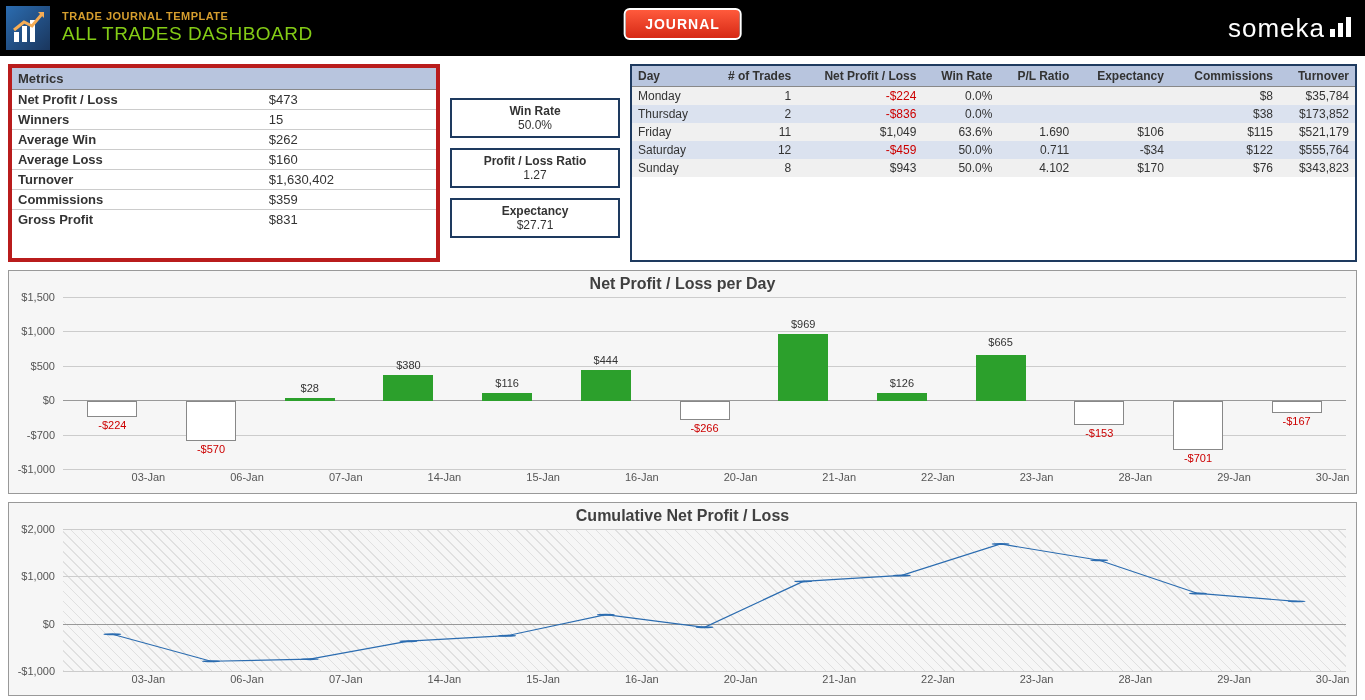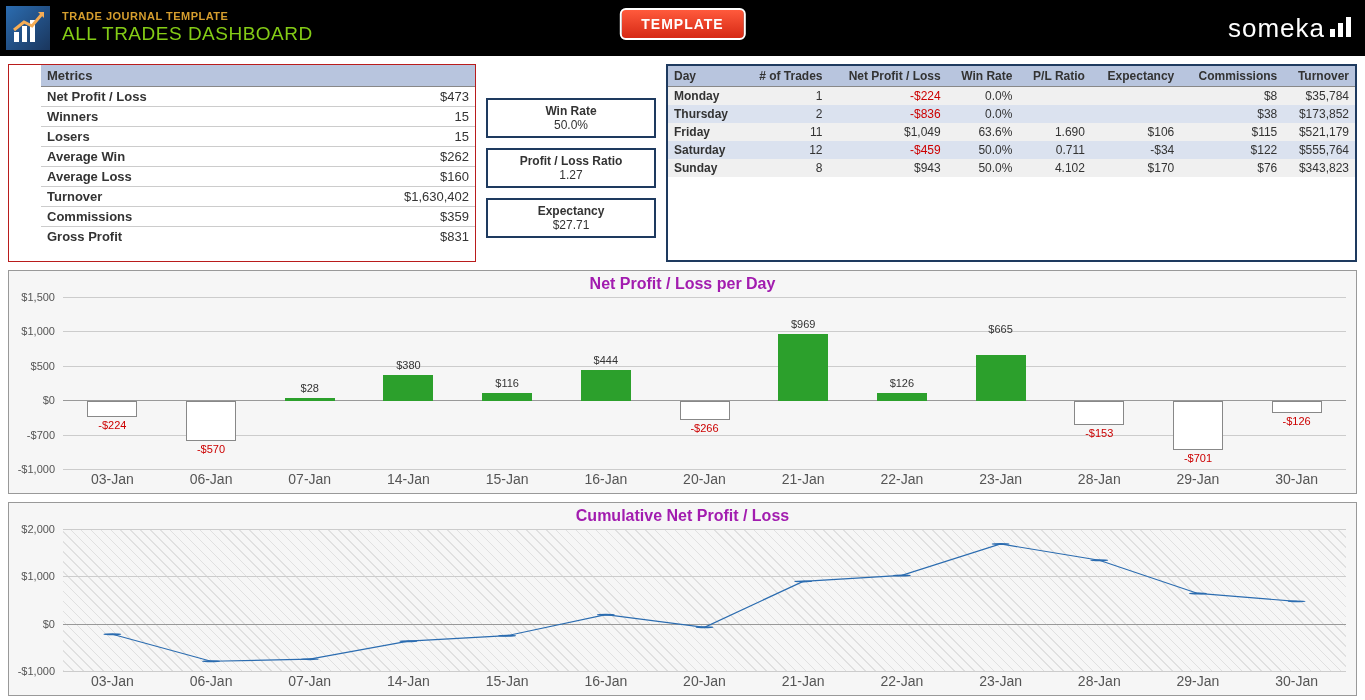--- a/index.html
+++ b/index.html
@@ -51,29 +51,29 @@
 .brand b { font-weight:300; }
 .brand-icon { display:inline-block; }
 .brand-icon svg { width:26px;height:20px; }
 
 
 .content { padding:8px 8px 0 8px; display:flex; flex-direction:column; gap:8px;}
 .top-row { display:flex; gap:10px; height:198px; }
 
 
 .metrics {
-  width:468px; border:1px solid #b91c1c; background:#fff;padding-left:32px;
+  width:432px; border:4px solid #b91c1c; background:#fff;
 }
 .metrics-head {
   background:#b8c5de; font-weight:700; padding:3px 6px;
   border-bottom:1px solid #888;
 }
 .metrics table { width:100%; border-collapse:collapse; }
 .metrics td { padding:2px 6px; border-bottom:1px solid #ccc; }
-.metrics td:last-child { text-align:right; }
+.metrics td:last-child { }
 .metrics tr:last-child td { border-bottom:none; }
 
 
 .kpis { display:flex; flex-direction:column; gap:10px; justify-content:center; padding-top:10px;}
 .kpi {
   width:170px; border:2px solid #1e3a5f; text-align:center;
   padding:4px 0; background:#fff;
 }
 .kpi-label { font-weight:700; font-size:12px; }
 .kpi-val { font-size:12px; }
@@ -82,44 +82,44 @@
 .day-table {
   flex:1; border:2px solid #1e3a5f; background:#fff; overflow:hidden;
 }
 .day-table table { width:100%; border-collapse:collapse; }
 .day-table th {
   background:#b8c5de; font-weight:700; padding:3px 6px;
   border-bottom:1px solid #888; text-align:right; font-size:12px;
 }
 .day-table th:first-child { text-align:left; }
 .day-table td { padding:2px 6px; text-align:right; font-size:12px; }
-.day-table td:first-child { text-align:left; font-weight:700; }
+.day-table td:first-child { text-align:left; font-weight:400; }
 .day-table tr:nth-child(odd) td { background:#f0f0f0; }
 .day-table tr:nth-child(even) td { background:#dbe2ef; }
 .neg { color:#c00; }
 
 
 .chart-box {
   border:1px solid #999; background:#f6f6f6; position:relative;
 }
 .chart-title {
-  text-align:center; font-size:16px; font-weight:600; color:#a21caf;
+  text-align:center; font-size:16px; font-weight:600; color:#404040;
   padding:4px 0;
 }
 .chart1 { height:224px; }
 .chart2 { height:194px; }
 .plot-area {
   position:absolute; left:54px; right:10px; top:26px; bottom:24px;
 }
 .y-ticks { position:absolute; left:0; top:26px; bottom:24px; width:50px; }
 .ytick { position:absolute; right:4px; font-size:11px; color:#555; transform:translateY(-50%); }
 .gridline { position:absolute; left:0; right:0; height:1px; background:#ccc; }
 .zero-line { background:#999; }
 .x-labels { position:absolute; left:54px; right:10px; bottom:4px; height:18px; }
-.xlabel { position:absolute; font-size:14px; color:#555; transform:translateX(-50%); white-space:nowrap; }
+.xlabel { position:absolute; font-size:11px; color:#555; transform:translateX(-50%); white-space:nowrap;margin-left:36px; }
 
 
 .bar { position:absolute; width:50px; transform:translateX(-50%); }
 .bar.pos { background:#2ca02c; }
 .bar.negbar { background:#fff; border:1px solid #888; }
 .bar-label { position:absolute; font-size:11px; transform:translateX(-50%); white-space:nowrap; color:#333;}
 .bar-label.neg { color:#c00; }
 
 
 .hatch {
@@ -139,21 +139,21 @@
         <rect x="12" y="16" width="5" height="16" fill="#fff"></rect>
         <rect x="20" y="10" width="5" height="22" fill="#fff"></rect>
         <polyline points="4,20 14,12 22,16 32,4" fill="none" stroke="#f6ad55" stroke-width="3"></polyline>
         <polygon points="28,2 34,2 34,8" fill="#f6ad55"></polygon>
       </svg>
   </div>
   <div class="title-block">
     <div class="subtitle">TRADE JOURNAL TEMPLATE</div>
     <div class="main-title">ALL TRADES DASHBOARD</div>
   </div>
-  <button class="refresh-btn">TEMPLATE</button>
+  <button class="refresh-btn">JOURNAL</button>
   <div class="brand">
     <b>someka</b>
     <span class="brand-icon">
       <svg viewBox="0 0 26 20">
           <rect x="1" y="12" width="5" height="8" fill="#fff"></rect>
           <rect x="9" y="6" width="5" height="14" fill="#fff"></rect>
           <rect x="17" y="0" width="5" height="20" fill="#fff"></rect>
         </svg>
     </span>
   </div>
@@ -165,24 +165,20 @@
     <div class="metrics">
       <div class="metrics-head">Metrics</div>
       <table>
           <tbody id="metrics-body">
             <tr>
               <td><b>Net Profit / Loss</b></td>
               <td>$473</td>
             </tr>
             <tr>
               <td><b>Winners</b></td>
-              <td>15</td>
-            </tr>
-            <tr>
-              <td><b>Losers</b></td>
               <td>15</td>
             </tr>
             <tr>
               <td><b>Average Win</b></td>
               <td>$262</td>
             </tr>
             <tr>
               <td><b>Average Loss</b></td>
               <td>$160</td>
             </tr>
@@ -316,27 +312,27 @@
         <div class="bar-label" style="left: 34.6154%; top: 80.3264px;">$116</div>
         <div class="bar pos" style="left: 42.3077%; top: 73.4976px; height: 30.9024px;"></div>
         <div class="bar-label" style="left: 42.3077%; top: 57.4976px;">$444</div>
         <div class="bar negbar" style="left: 50%; top: 104.4px; height: 18.5136px;"></div>
         <div class="bar-label neg" style="left: 50%; top: 124.914px;">-$266</div>
         <div class="bar pos" style="left: 57.6923%; top: 36.9576px; height: 67.4424px;"></div>
         <div class="bar-label" style="left: 57.6923%; top: 20.9576px;">$969</div>
         <div class="bar pos" style="left: 65.3846%; top: 95.6304px; height: 8.7696px;"></div>
         <div class="bar-label" style="left: 65.3846%; top: 79.6304px;">$126</div>
         <div class="bar pos" style="left: 73.0769%; top: 58.116px; height: 46.284px;"></div>
-        <div class="bar-label" style="left: 73.0769%; top: 26px;">$665</div>
+        <div class="bar-label" style="left: 73.0769%; top: 39px;">$665</div>
         <div class="bar negbar" style="left: 80.7692%; top: 104.4px; height: 24.012px;"></div>
         <div class="bar-label neg" style="left: 80.7692%; top: 130.412px;">-$153</div>
         <div class="bar negbar" style="left: 88.4615%; top: 104.4px; height: 48.7896px;"></div>
         <div class="bar-label neg" style="left: 88.4615%; top: 155.19px;">-$701</div>
         <div class="bar negbar" style="left: 96.1538%; top: 104.4px; height: 11.6232px;"></div>
-        <div class="bar-label neg" style="left: 96.1538%; top: 118.023px;">-$126</div>
+        <div class="bar-label neg" style="left: 96.1538%; top: 118.023px;">-$167</div>
       </div>
     <div class="x-labels" id="c1-x">
         <div class="xlabel" style="left: 3.84615%;">03-Jan</div>
         <div class="xlabel" style="left: 11.5385%;">06-Jan</div>
         <div class="xlabel" style="left: 19.2308%;">07-Jan</div>
         <div class="xlabel" style="left: 26.9231%;">14-Jan</div>
         <div class="xlabel" style="left: 34.6154%;">15-Jan</div>
         <div class="xlabel" style="left: 42.3077%;">16-Jan</div>
         <div class="xlabel" style="left: 50%;">20-Jan</div>
         <div class="xlabel" style="left: 57.6923%;">21-Jan</div>

